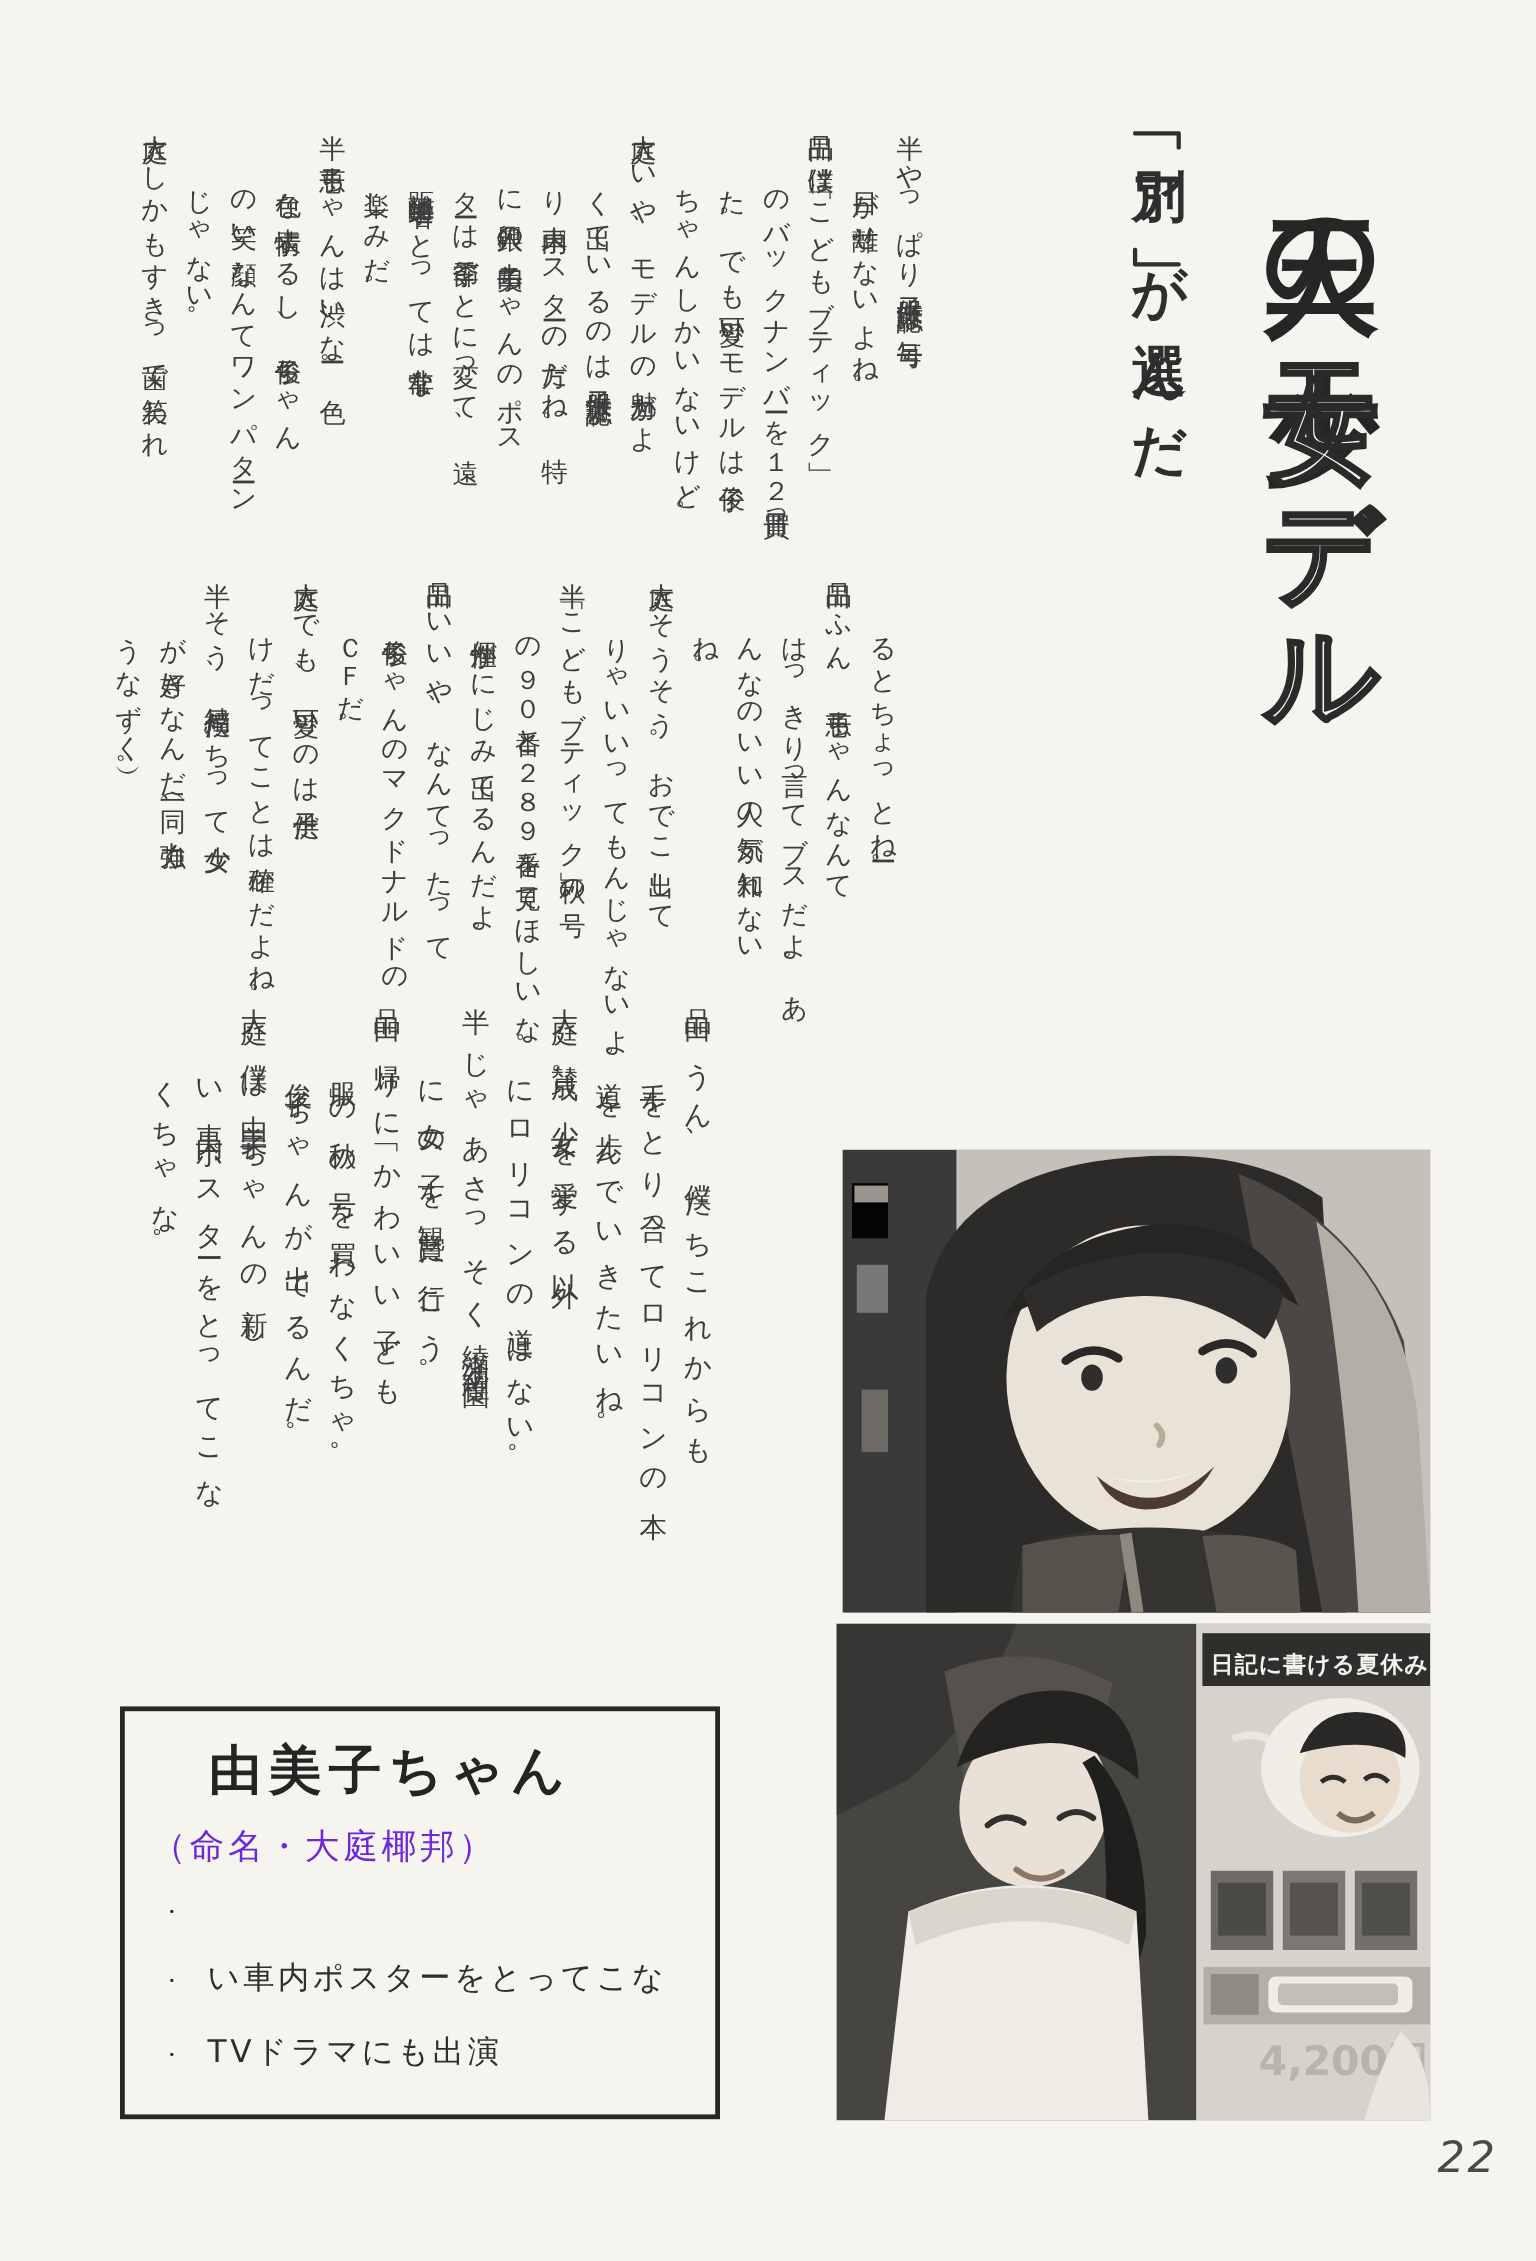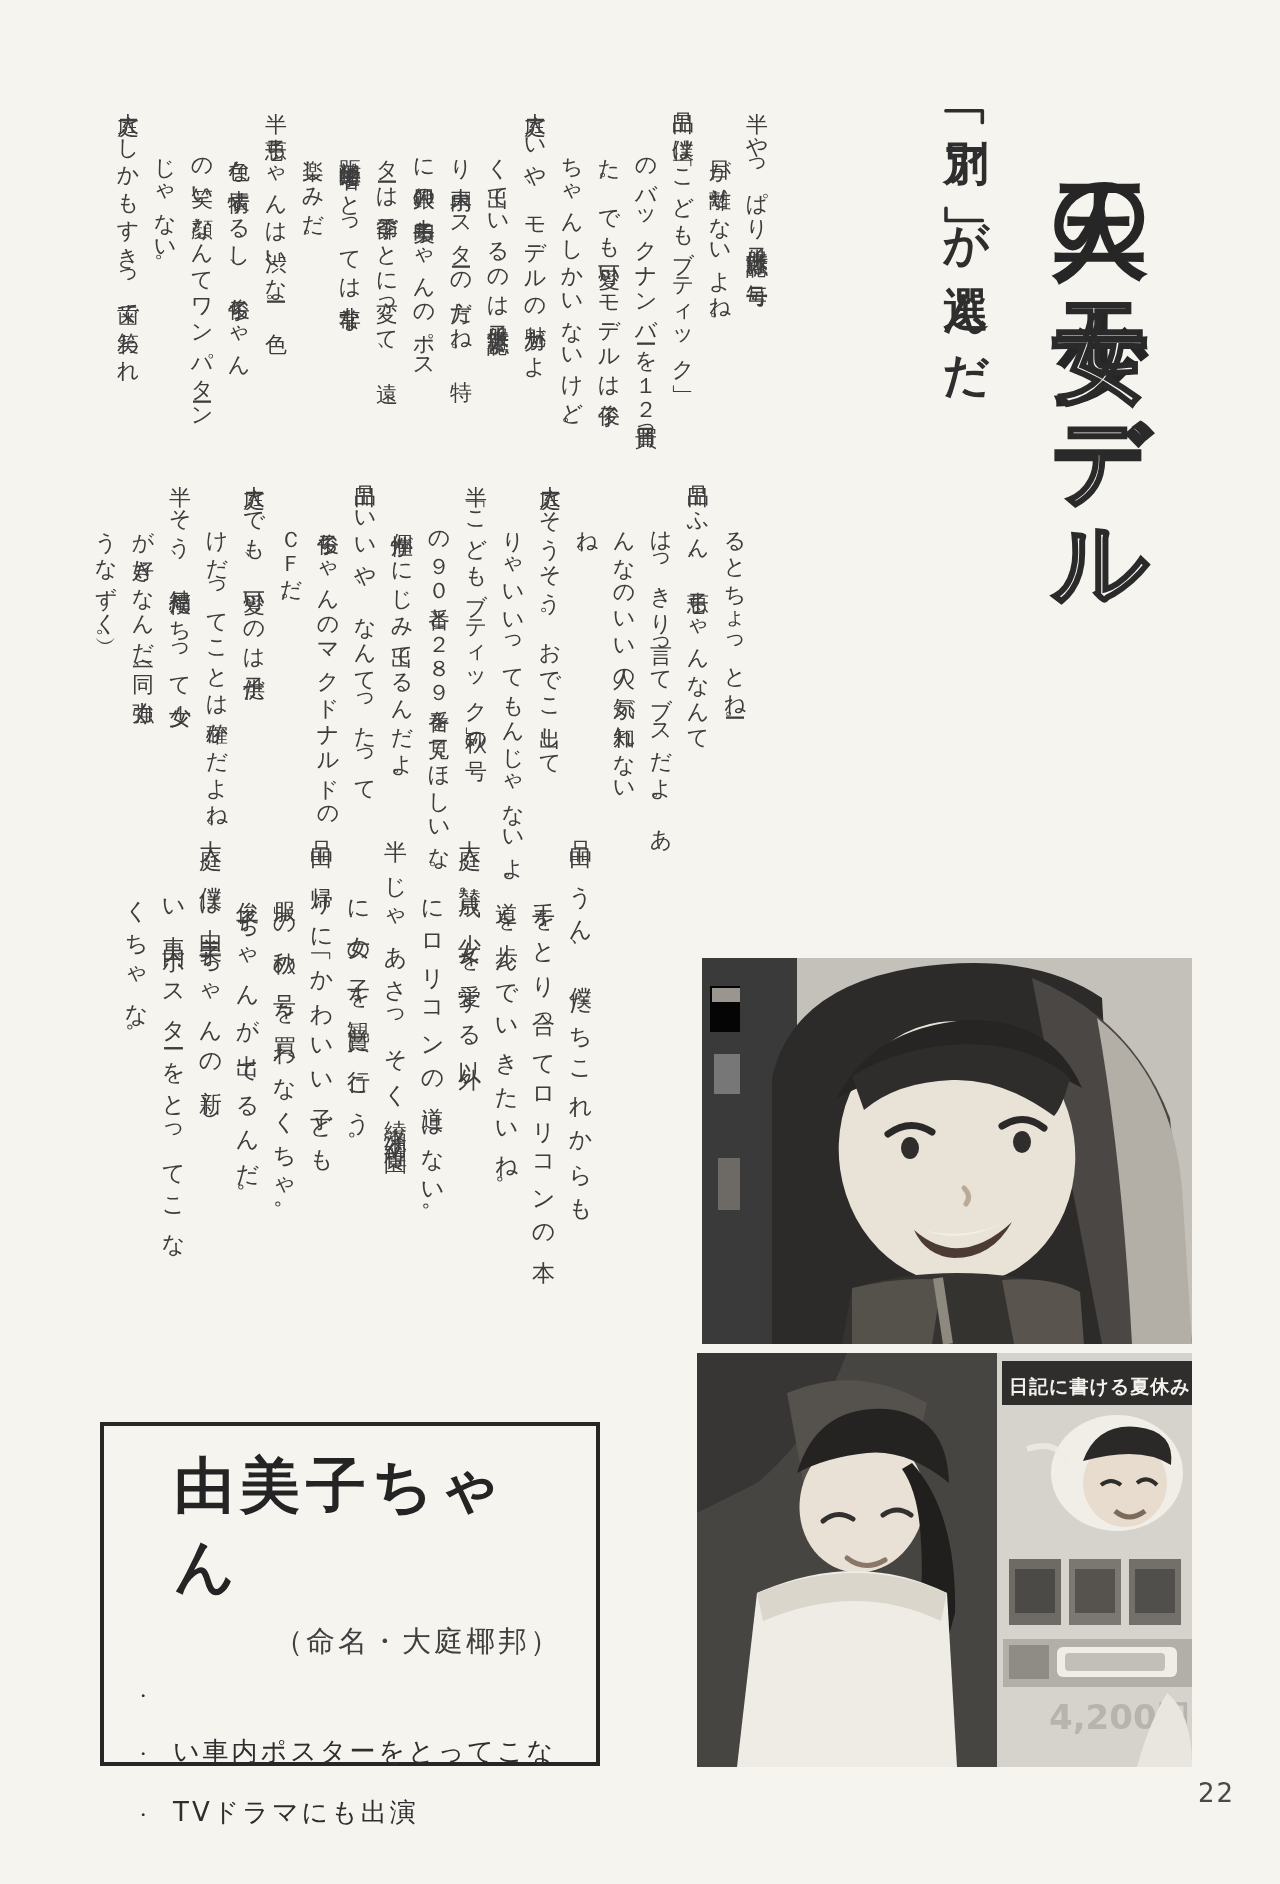--- a/index.html
+++ b/index.html
@@ -44,37 +44,37 @@
   }
   .photo svg{display:block;}
   .photo1{left:702px;top:958px;width:490px;height:386px;}
   .photo2{left:697px;top:1353px;width:495px;height:414px;}
   .profile-box{
     position:absolute;left:100px;top:1422px;width:500px;height:344px;
     border:4px solid #262626;background:#f6f4ee;
     box-sizing:border-box;padding:16px 22px 0 22px;
   }
   .profile-name{
-    font-size:60px;font-weight:700;color:#242424;
+    font-size:44px;font-weight:700;color:#242424;
     margin:4px 0 0 48px;letter-spacing:6px;
   }
   .profile-naming{
-    font-size:29px;color:#404040;text-align:right;
+    font-size:29px;color:#6d28d9;text-align:left;
     margin:14px 12px 0 0;letter-spacing:3px;
   }
   .profile-bullets{margin-top:22px;}
   .profile-bullet{
     display:flex;align-items:baseline;
     font-size:26px;color:#2e2e2e;letter-spacing:3px;
     margin:0 0 26px 8px;
   }
   .profile-bullet .dot{font-size:18px;margin-right:18px;}
   .page-number{
     position:absolute;left:1198px;top:1778px;
-    font-size:26px;color:#4a4a4a;letter-spacing:2px;
+    font-size:36px;font-style:italic;color:#4a4a4a;letter-spacing:2px;
   }
 </style>
 </head>
 <body>
 
 <div class="vtext kicker">「別ア」が選んだ</div>
 <div class="vtext main-title"><span>三人の少</span><span class="title-outline">女モデル</span></div>
 
 <div class="vtext band band1">半　やっぱり子供服雑誌は毎号
 　　目が離せないよね。

